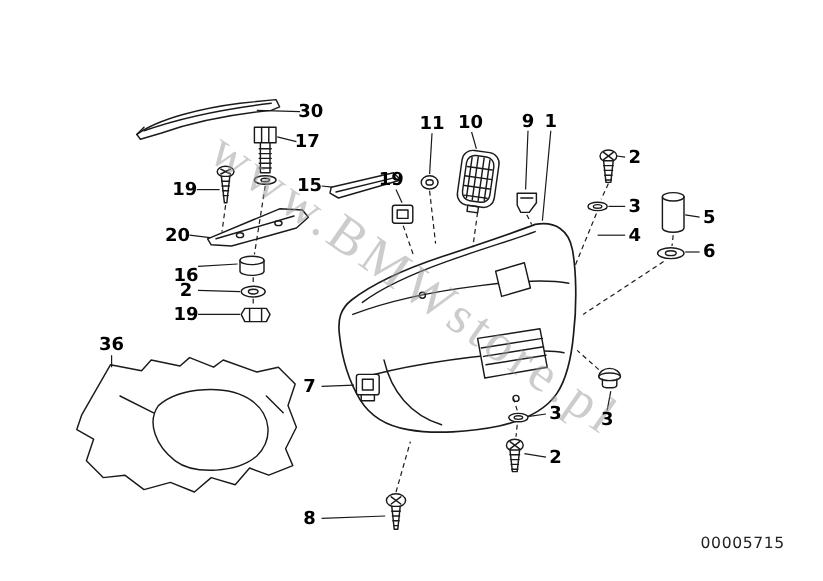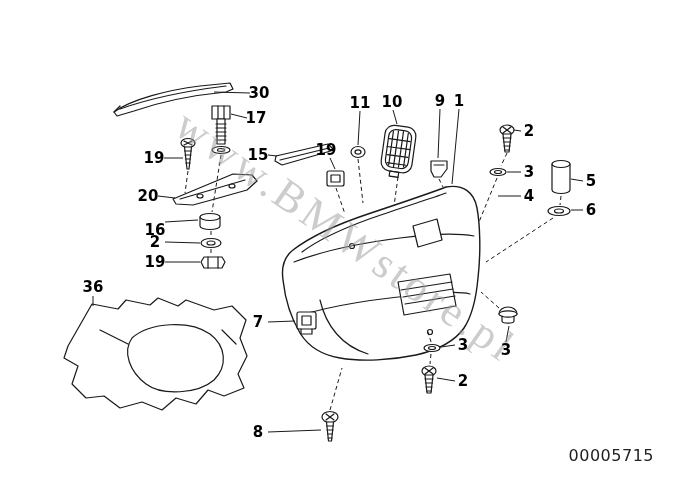--- a/index.html
+++ b/index.html
@@ -23,21 +23,21 @@
     color: #000;
     line-height: 1;
     cursor: pointer;
     padding: 1px 2px;
     user-select: none;
   }
   .doc-number {
     position: absolute;
     top: 446px;
     right: 32px;
-    font-size: 16px;
+    font-size: 13px;
     letter-spacing: 0.5px;
     color: #222;
   }
   .wm {
     font-family: "Liberation Serif", "DejaVu Serif", serif;
     font-size: 44px;
     letter-spacing: 4px;
     fill: #9a9a9a;
     opacity: 0.5;
   }

